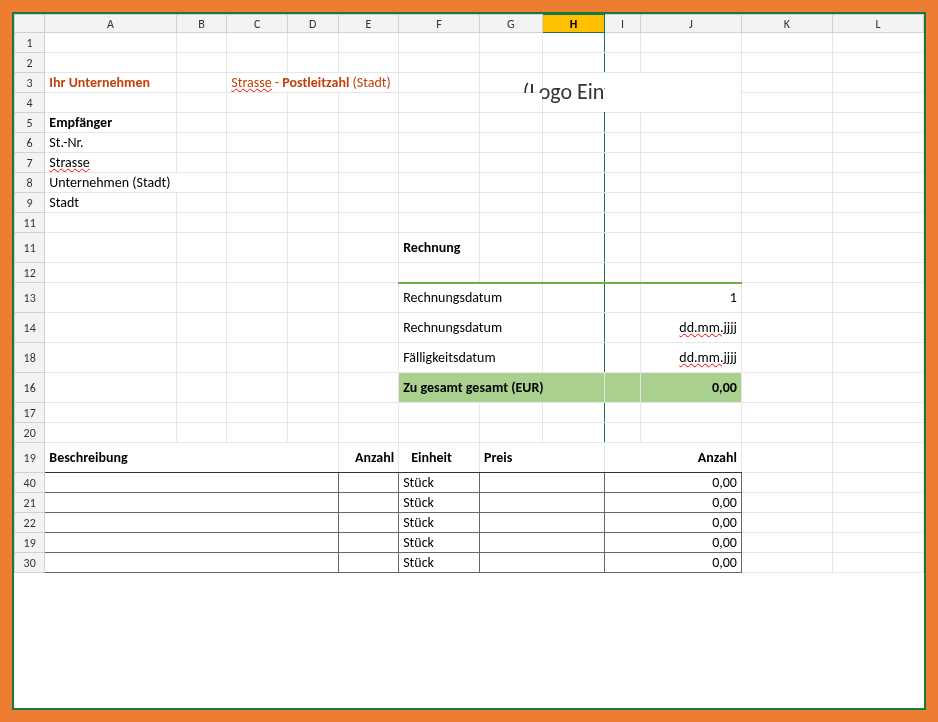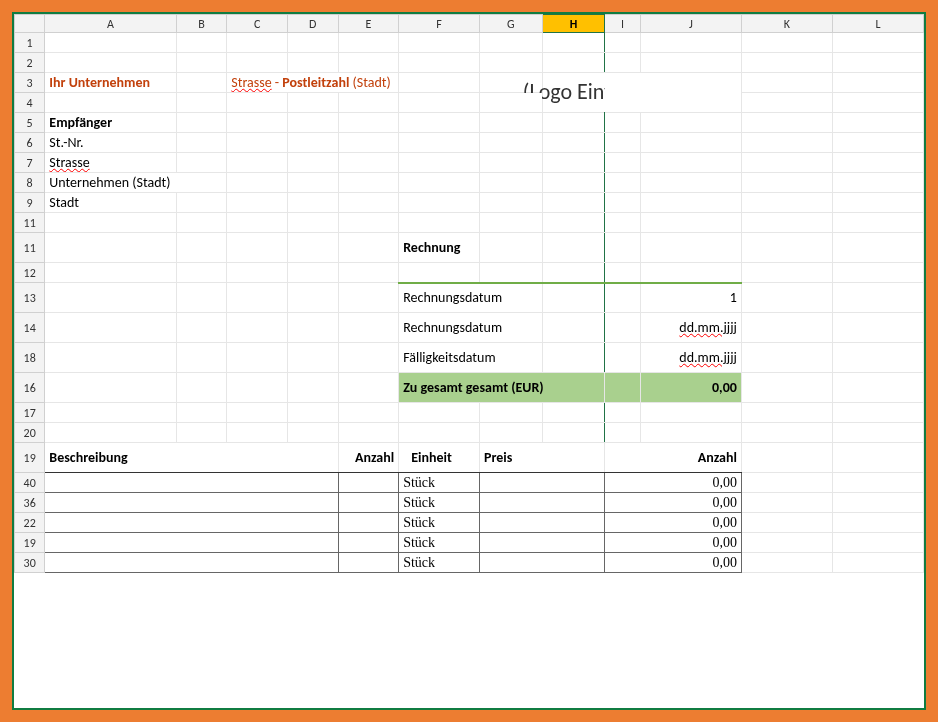--- a/index.html
+++ b/index.html
@@ -13,21 +13,21 @@
 .cell.tall { height: 30px; }
 .cell.sel-col { border-left: 1px solid #217346; border-right: 1px solid #217346; }
 .bold { font-weight: bold; }
 .gray { color: #c2410c; margin-top: 32px; }
 .red-underline { text-decoration: underline wavy red; text-decoration-thickness: 1px; }
 .logo { font-size: 22px; color: #333; white-space: nowrap; padding-left: 20px; }
 .green-underline { border-bottom: 2px solid #70AD47 !important; }
 .green-bg { background: #A9D08E !important; }
 .right { text-align: right; }
 .thick-bottom { border-bottom: 1.5px solid #333 !important; margin-left: 36px; }
-.black-border-lr { border-left: 1px solid #666 !important; border-right: 1px solid #666 !important; border-bottom: 1px solid #666 !important; font-family: Liberation Serif, serif; }
+.black-border-lr { border-left: 1px solid #666 !important; border-right: 1px solid #666 !important; border-bottom: 1px solid #666 !important; }
 </style>
 </head>
 <body>
 
 <div class="spreadsheet">
 <table>
 <colgroup>
 <col style="width:30px">
         <col style="width:130px">
         <col style="width:50px">
@@ -333,21 +333,21 @@
           <td class="row-header">40</td>
           <td class="cell black-border-lr" colspan="4"></td>
           <td class="cell black-border-lr"></td>
           <td class="cell black-border-lr">Stück</td>
           <td class="cell black-border-lr" colspan="2"></td>
           <td class="cell black-border-lr right" colspan="2">0,00</td>
           <td class="cell"></td>
           <td class="cell"></td>
         </tr>
 <tr>
-          <td class="row-header">36</td>
+          <td class="row-header">21</td>
           <td class="cell black-border-lr" colspan="4"></td>
           <td class="cell black-border-lr"></td>
           <td class="cell black-border-lr">Stück</td>
           <td class="cell black-border-lr" colspan="2"></td>
           <td class="cell black-border-lr right" colspan="2">0,00</td>
           <td class="cell"></td>
           <td class="cell"></td>
         </tr>
 <tr>
           <td class="row-header">22</td>

